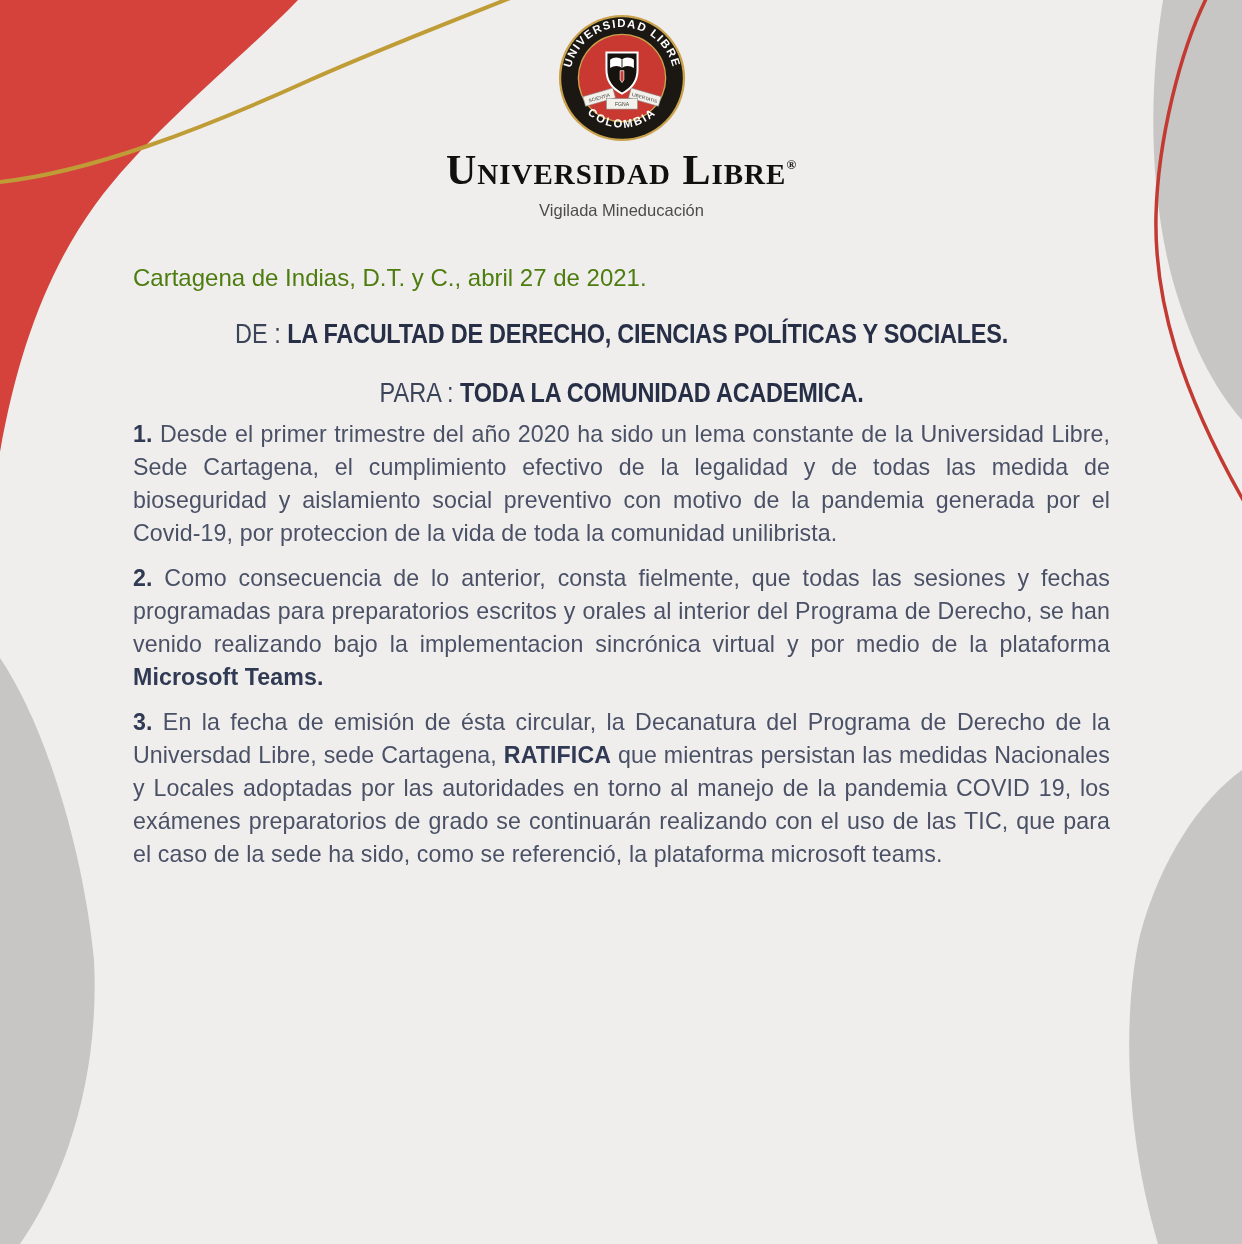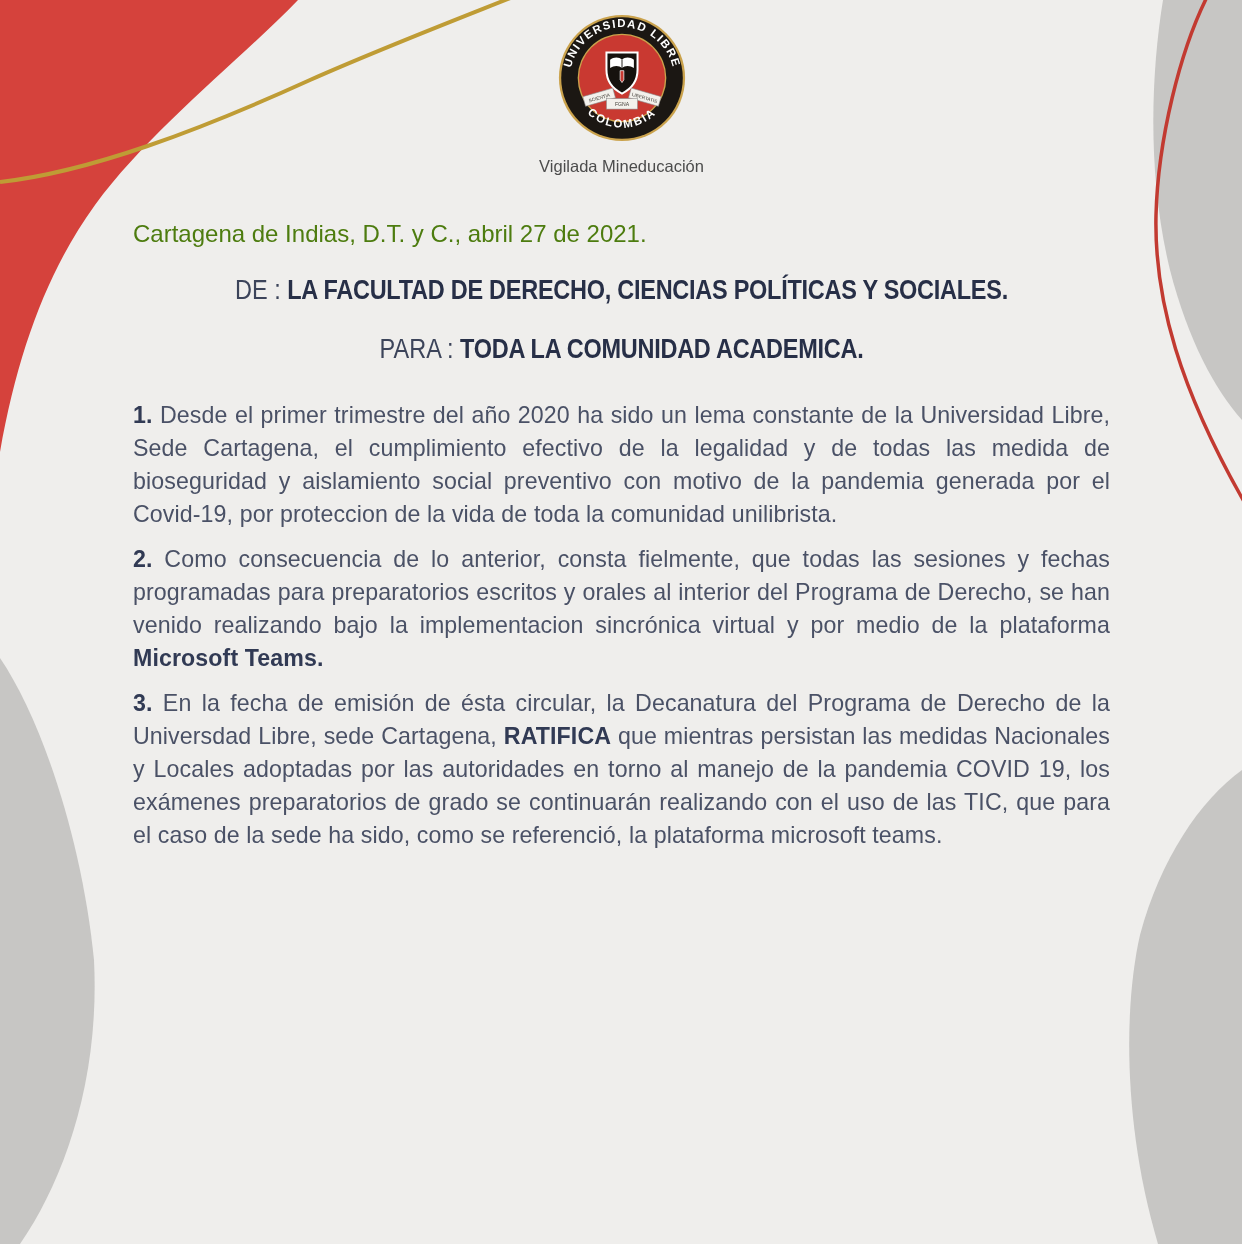--- a/index.html
+++ b/index.html
@@ -6,38 +6,38 @@
   .page{position:relative;width:1242px;height:1244px;background:#efeeec;overflow:hidden;
         font-family:"Liberation Sans", sans-serif;}
   .decor{position:absolute;inset:0;pointer-events:none;}
   .content{position:relative;z-index:2;padding:14px 132px 0 133px;box-sizing:border-box;}
 
   .letterhead{text-align:center;}
   .seal{display:block;margin:0 auto;}
   .wordmark{font-family:"Liberation Serif", serif;font-weight:700;font-variant:small-caps;
             font-size:42px;line-height:44px;letter-spacing:1px;color:#101010;margin-top:1px;}
   .wordmark sup{font-size:13px;vertical-align:super;}
-  .tagline{font-size:16.5px;line-height:22px;color:#4c4c4c;margin-top:13px;}
+  .tagline{font-size:16.5px;line-height:22px;color:#4c4c4c;margin-top:7px;}
 
   .date-line{margin-top:40px;font-size:24px;line-height:33px;color:#4d7c0f;text-align:left;}
 
   .h-line{font-size:27px;line-height:33px;color:#3c445a;text-align:center;
           transform:scaleX(0.87);transform-origin:50% 50%;white-space:nowrap;}
   .h-line strong,.h-sub{font-weight:700;color:#272f47;letter-spacing:-0.3px;}
   .h-de{margin-top:24px;}
   .h-para{margin-top:26px;}
   .h-asunto{margin-top:24px;}
   .h-sub{font-size:27px;line-height:33px;text-align:center;transform:scaleX(0.87);
          transform-origin:50% 50%;white-space:nowrap;}
 
   .body-par{font-size:23.2px;line-height:33px;color:#4a5166;text-align:justify;
             letter-spacing:0.1px;margin:12px 0 0 0;}
   .body-par strong{color:#313a54;}
   .intro{margin-top:17px;}
-  .first-num{margin-top:33px;}
+  .first-num{margin-top:8px;}
   .closing{margin-top:13px;}
 </style>
 </head>
 <body>
 
 <div class="page">
 
   <svg class="decor" width="1242" height="1244" viewBox="0 0 1242 1244">
     <path d="M298,0 C240,60 150,130 95,205 C48,270 18,350 0,452 L0,0 Z" fill="#d5423c"></path>
     <path d="M0,182 C90,172 200,130 310,80 C380,49 450,22 518,-5" fill="none" stroke="#bf9c35" stroke-width="4"></path>
@@ -77,20 +77,21 @@
           </g>
           <g transform="rotate(16 95 91)">
             <rect x="78" y="85.5" width="34" height="11" fill="#f3f1ec" stroke="#8a8a8a" stroke-width="0.6"></rect>
             <text x="95" y="93.5" font-family="Liberation Sans, sans-serif" font-size="5.2" fill="#44403a" text-anchor="middle">LIBERTATIS</text>
           </g>
           <rect x="53" y="92.5" width="34" height="11.5" fill="#f3f1ec" stroke="#8a8a8a" stroke-width="0.6"></rect>
           <text x="70" y="100.5" font-family="Liberation Sans, sans-serif" font-size="5.6" fill="#44403a" text-anchor="middle">FGNA</text>
         </g>
       </svg>
 
+      <div class="wordmark"><span>Universidad Libre</span><sup>®</sup></div>
       <div class="tagline">Vigilada Mineducación</div>
     </div>
 
     <div class="date-line">Cartagena de Indias, D.T. y C., abril 27 de 2021.</div>
 
     <div class="h-line h-de"><span>DE :</span>&nbsp;<strong>LA FACULTAD DE DERECHO, CIENCIAS POLÍTICAS Y SOCIALES.</strong></div>
 
     <div class="h-line h-para"><span>PARA :</span>&nbsp;<strong>TODA LA COMUNIDAD ACADEMICA.</strong></div>
 
 

